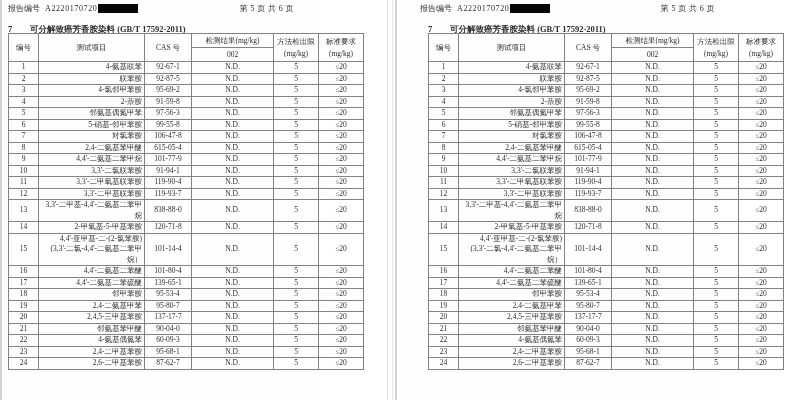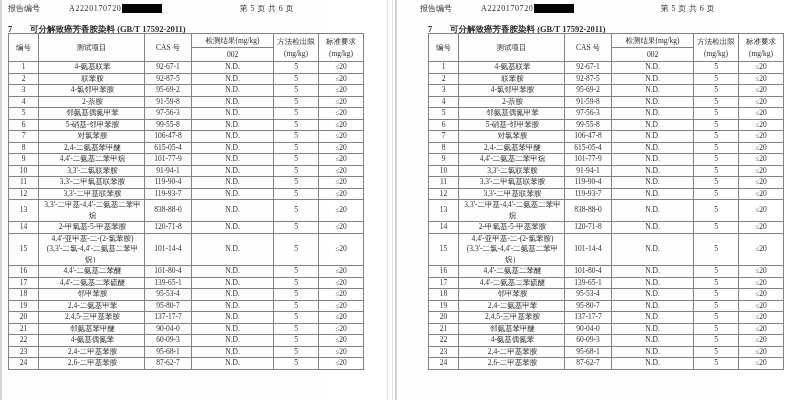--- a/index.html
+++ b/index.html
@@ -15,21 +15,21 @@
   .seam{position:absolute;top:0;width:1px;height:400px;background:#e4e4e4;}
   .seam.s1{left:387px;}
   .seam.s2{left:392px;}
 
   .report-line{
     position:absolute;top:3px;display:flex;align-items:center;
     font-size:8px;line-height:11px;white-space:nowrap;
   }
   .p1 .report-line{left:8px;right:29px;}
   .p2 .report-line{left:25px;right:3px;}
-  .report-val{margin-left:29px;letter-spacing:.6px;}
+  .report-val{margin-left:5px;letter-spacing:.6px;}
   .redact{display:inline-block;width:40px;height:9px;background:#060606;margin-left:1px;}
   .page-ind{margin-left:auto;letter-spacing:.4px;}
 
   .sec{position:absolute;font-size:8.5px;font-weight:bold;white-space:nowrap;line-height:11px;}
   .sec .num{display:inline-block;width:22px;}
   .sec .t{text-decoration:underline;}
   .sec7{top:24px;font-family:Liberation Serif, serif;}
   .sec8{top:406px;}
   .p1 .sec{left:8px;}
   .p2 .sec{left:33px;}
@@ -41,21 +41,21 @@
   .p1 table.results{left:8px;}
   .p2 table.results{left:33px;}
   .results th,.results td{
     border:1px solid #828282;padding:0;margin:0;
     font-size:7.5px;font-weight:normal;text-align:center;vertical-align:middle;
     color:#2d2d2d;
   }
   .results th{line-height:12px;height:13px;text-align:center;}
   .results td{line-height:10.5px;}
   .results td.item{
-    text-align:center;padding:0 2px 0 4px;
+    text-align:right;padding:0 2px 0 4px;
     white-space:pre-line;word-break:break-all;margin-left:17px;
   }
 </style>
 </head>
 <body>
 
 <div class="page p1">
   <div class="scan-edge"></div>
   <div class="report-line">
     <span>报告编号</span>

